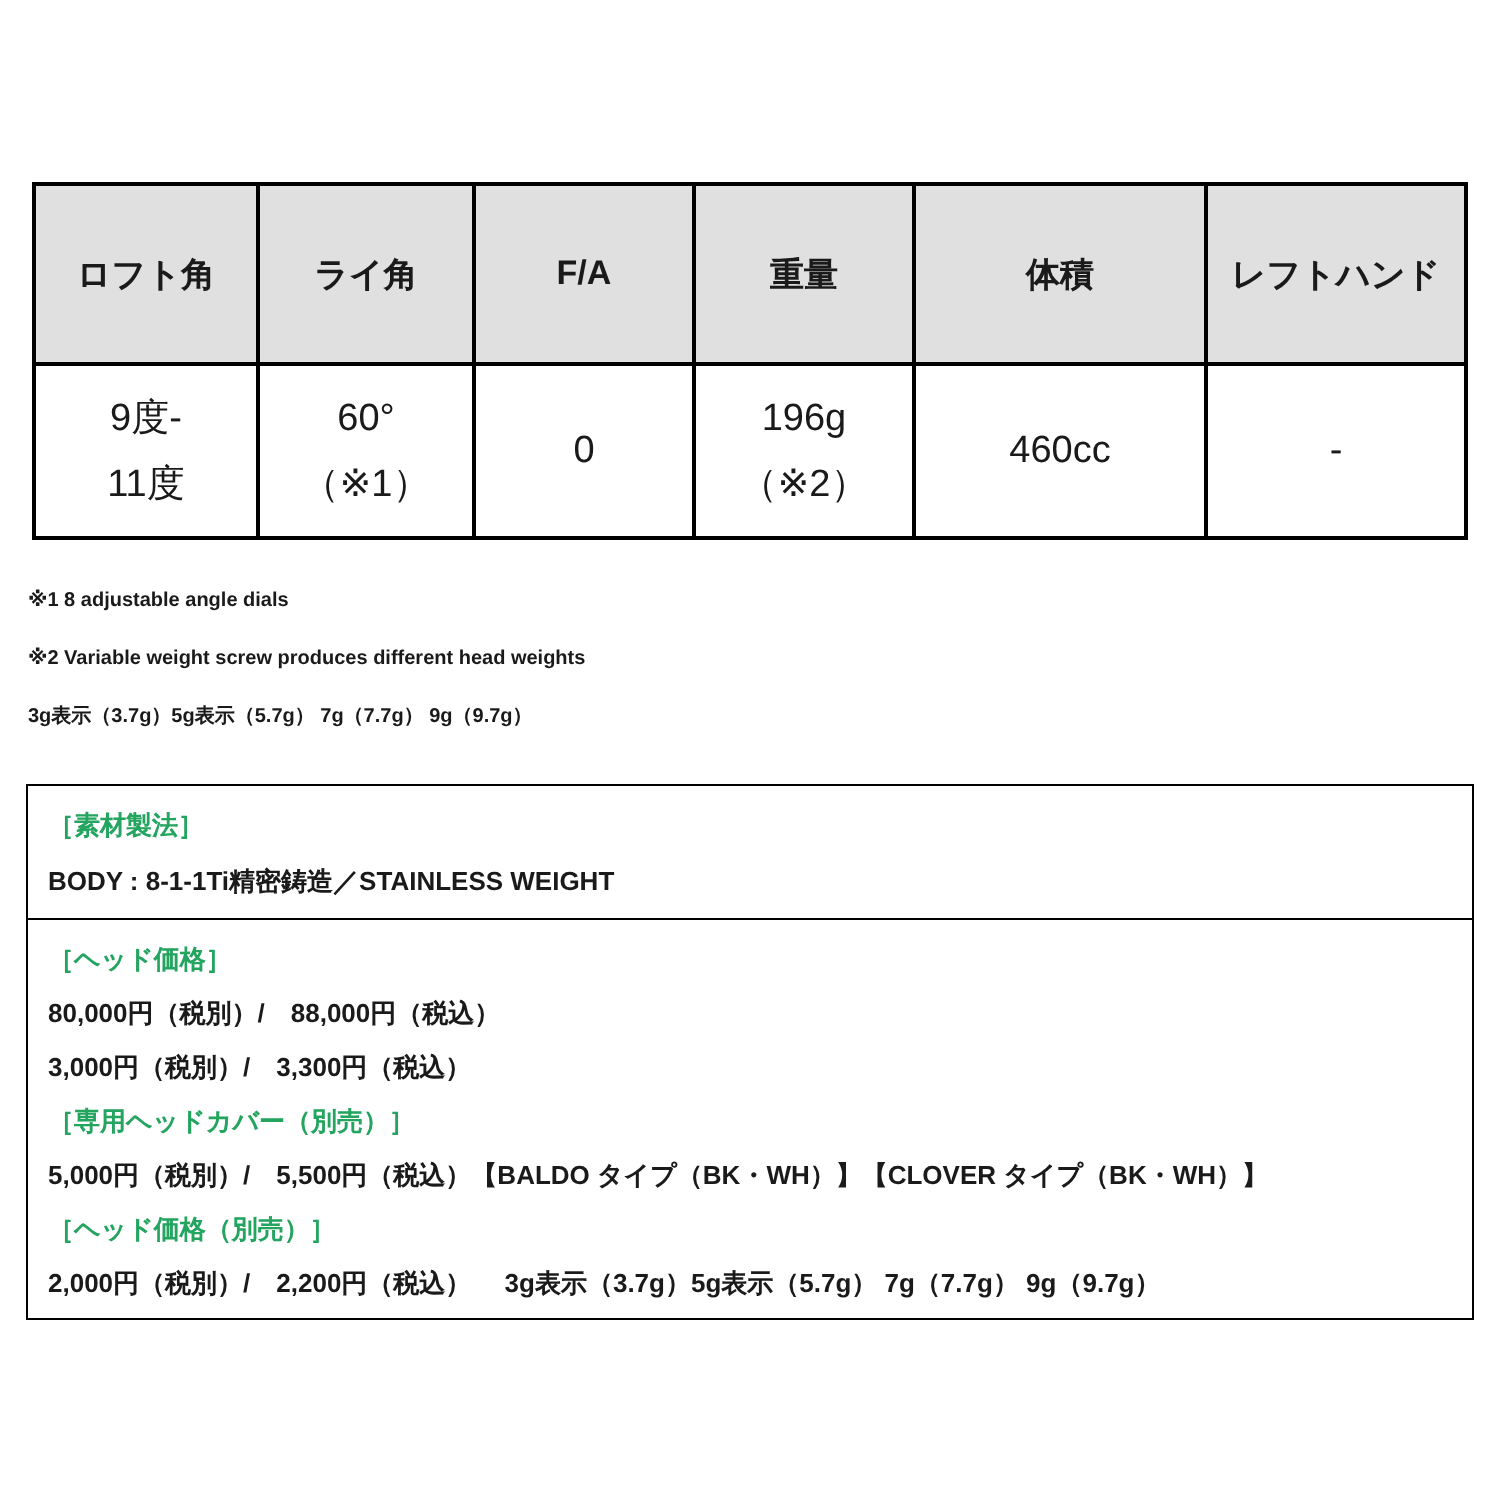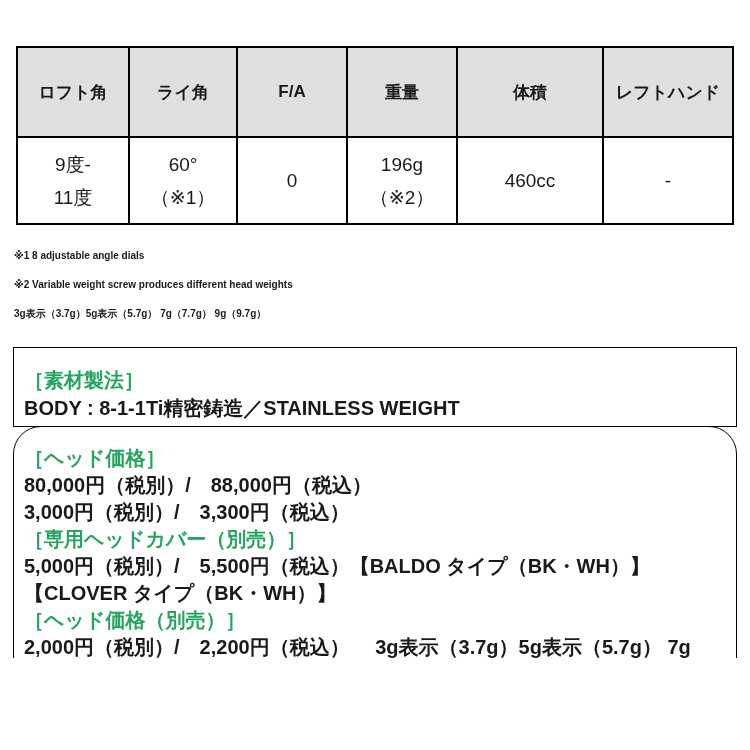--- a/index.html
+++ b/index.html
@@ -3,21 +3,21 @@
 <meta charset="utf-8">
 <style>
   * { box-sizing: border-box; }
   html, body {
     margin: 0; padding: 0;
     width: 750px; height: 750px;
     background: #ffffff;
     color: #1a1a1a;
     font-family: "Liberation Sans", "DejaVu Sans", sans-serif;
   }
-  .page { width: 750px; height: 658px; overflow: hidden; }
+  .page { width: 750px; height: 658px; overflow: hidden; margin-top: 45px; }
 
   
   table.spec {
     border-collapse: collapse;
     table-layout: fixed;
     margin: 46px 0 0 16px;
   }
   table.spec th, table.spec td {
     border: 2px solid #000;
     text-align: center;
@@ -46,26 +46,26 @@
     font-weight: bold;
     line-height: 29px;
   }
   .notes p { margin: 0; }
 
   
   .box {
     width: 724px;
     margin-left: 13px;
     border: 1px solid #000;
-    padding: 18px 10px 4px 10px;
-    font-size: 20px;
+    padding: 6px 10px 4px 10px;
+    font-size: 13px;
     font-weight: bold;
   }
   .box.material { margin-top: 19px; line-height: 28px; }
-  .box.price    { margin-top: -1px; line-height: 27px; border-radius: 28px; }
+  .box.price    { margin-top: -1px; line-height: 27px; }
   .box p { margin: 0; }
   .green { color: #23a45f; }
 </style>
 </head>
 <body>
 
 <div class="page">
 
   <table class="spec">
     <colgroup>

